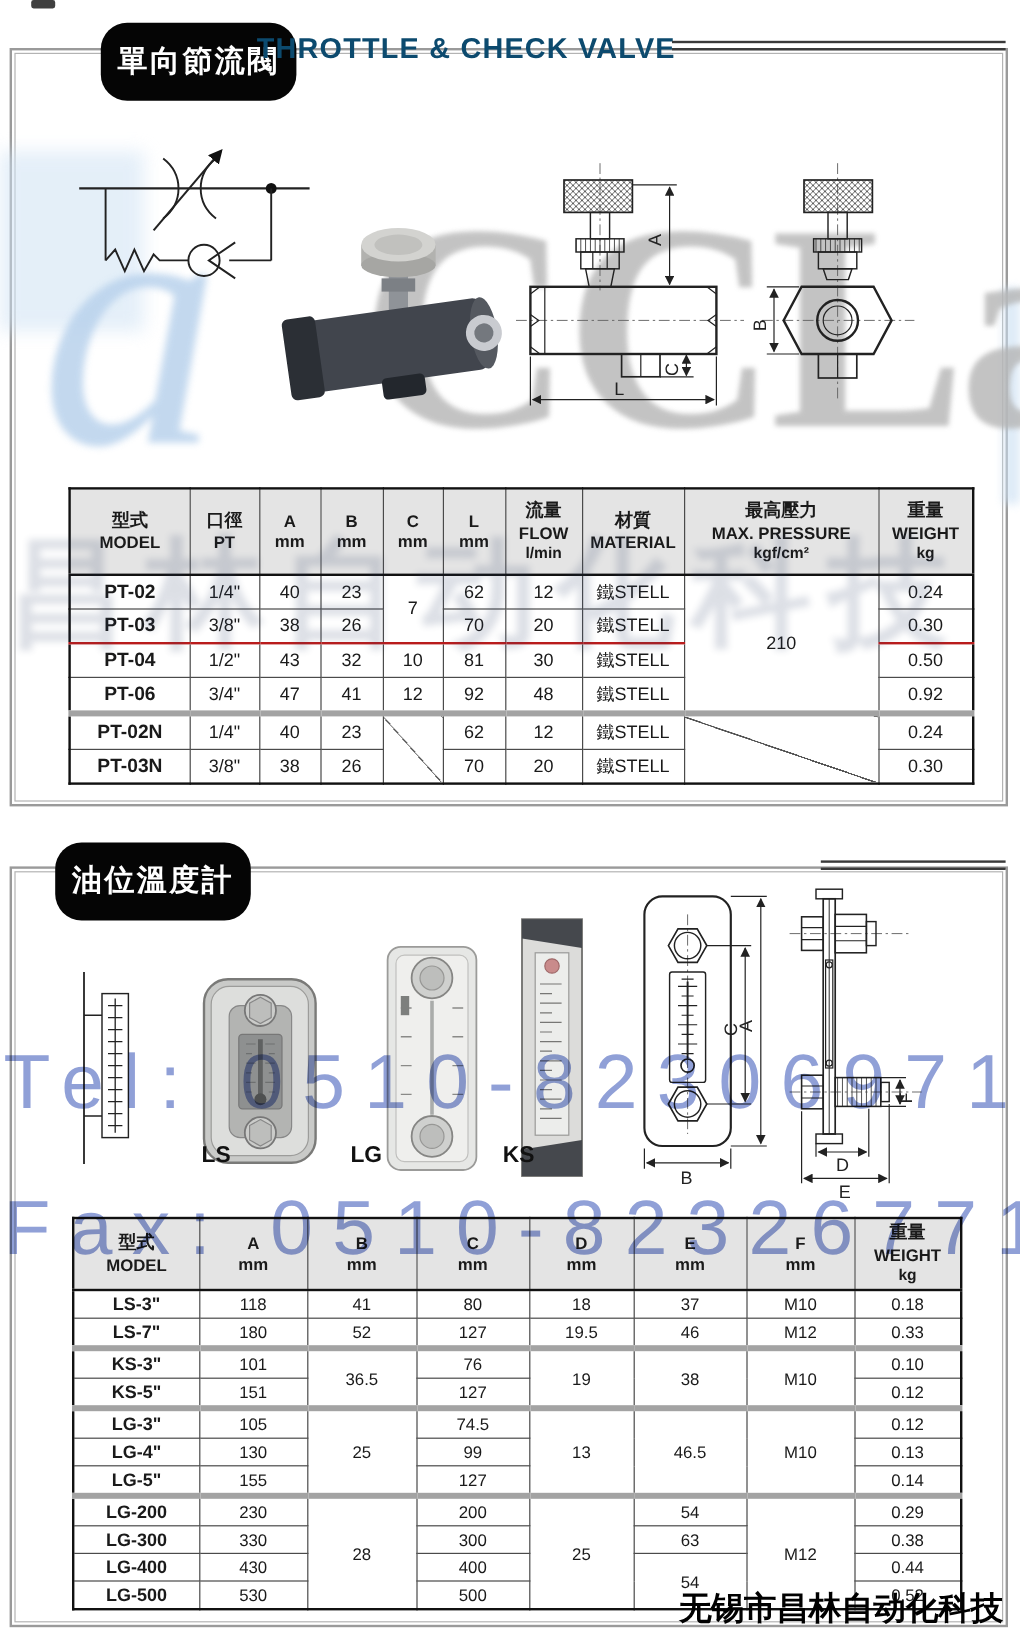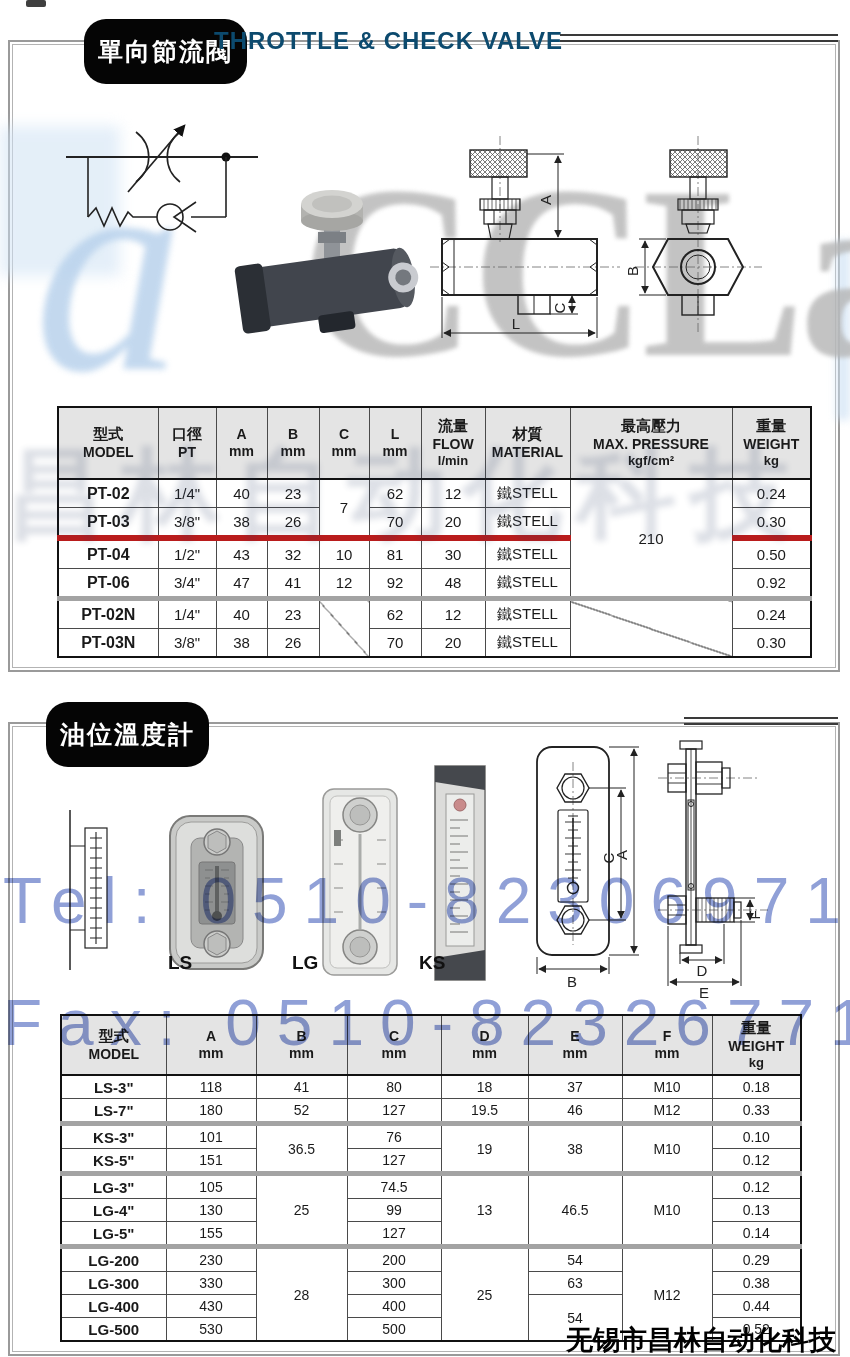--- a/index.html
+++ b/index.html
@@ -32,21 +32,21 @@
   .wm-fax{left:3px;top:986px;}
 
   .corner-mark{position:absolute;left:26px;top:0;width:20px;height:7px;background:#3f3f3f;border-radius:2px;z-index:2;}
 
   
   table.spec{position:absolute;border-collapse:collapse;table-layout:fixed;background:transparent;z-index:5;}
   table.spec td,table.spec th{border:1px solid #4a4a4a;text-align:center;vertical-align:middle;padding:0;overflow:hidden;}
   table.spec{border:2px solid #111;}
   table.spec thead th{background:#e4e4e4;font-weight:600;}
   table.spec thead{border-bottom:2px solid #111;padding-left:42px;}
-  tr.sep td{border-top:6px solid #b91c1c;}
+  tr.sep td{border-top:2px solid #b91c1c;}
   tr.group td{border-top:5px solid #a3a3a3;margin-left:24px;}
   .hz{font-size:15px;line-height:1.25;font-weight:600;}
   .he{font-size:14px;line-height:1.2;font-weight:700;}
   .hu{font-size:13px;line-height:1.2;font-weight:700;}
   td.model{font-weight:bold;font-size:16px;}
   td.num{font-size:15px;}
   #tb1 tbody td{height:27px;}
   #tb2 tbody td{height:22px;}
   #tb2 td.model{font-size:15px;}
   #tb2 td.num{font-size:14px;}

